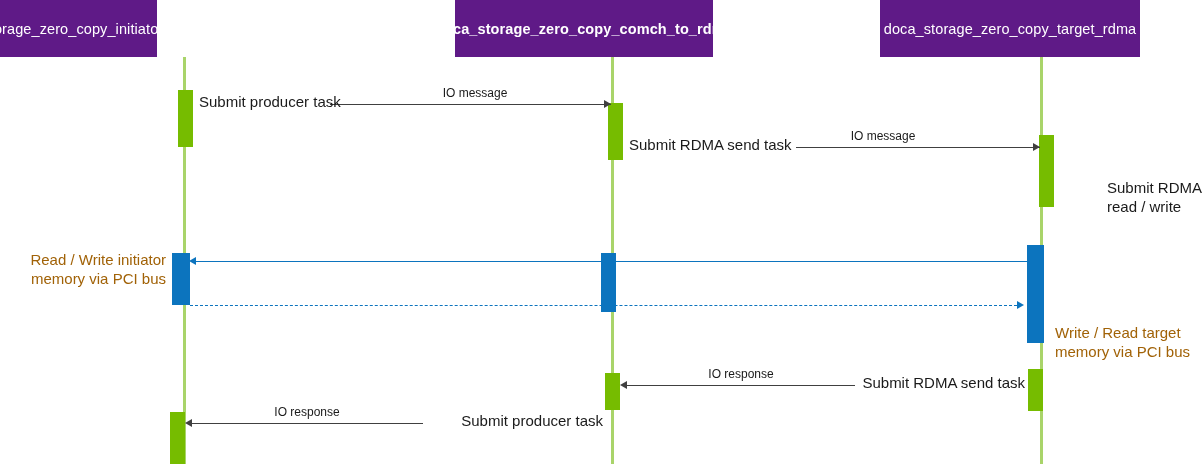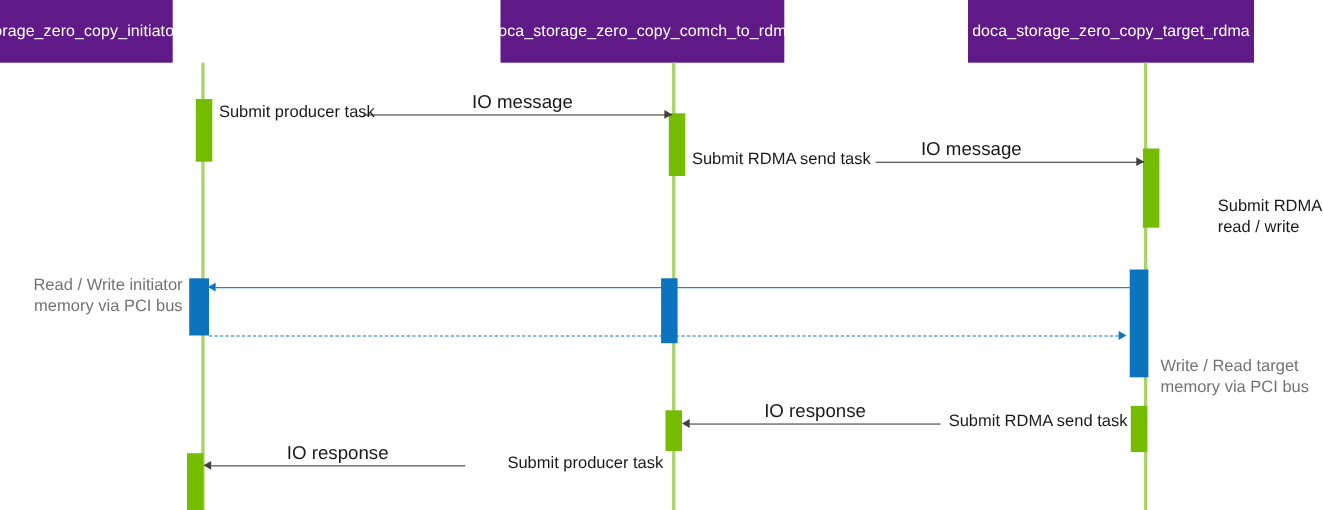--- a/index.html
+++ b/index.html
@@ -68,36 +68,36 @@
   .arrow-left.blue{border-right-color:#0C74BE;}
 
   
   .label{
     position:absolute;
     font-size:15px;
     color:#1a1a1a;
     white-space:nowrap;
     line-height:18px;
   }
-  .label.small{font-size:17px;}
-  .label.blue{color:#737373;}
+  .label.small{font-size:12px;}
+  .label.blue{color:#a16207;}
   .label.right-align{text-align:right;}
   .label.center{text-align:center;}
   .label.two-line{line-height:19px;white-space:normal;}
 </style>
 </head>
 <body>
 
 <div id="diagram">
 
   <div class="participant-box" style="left:0px;width:157px;">
     <span class="participant-label">doca_storage_zero_copy_initiator_comch</span>
   </div>
 
-  <div class="participant-box" style="left:455px;width:258px;">
+  <div class="participant-box" style="left:455px;width:258px;font-weight:bold;">
     <span class="participant-label">doca_storage_zero_copy_comch_to_rdma</span>
   </div>
 
   <div class="participant-box" style="left:880px;width:260px;">
     <span class="participant-label">doca_storage_zero_copy_target_rdma</span>
   </div>
 
   <div class="lifeline" style="left:183px;top:57px;height:407px;"></div>
   <div class="lifeline" style="left:611px;top:57px;height:407px;"></div>
   <div class="lifeline" style="left:1040px;top:57px;height:407px;"></div>

